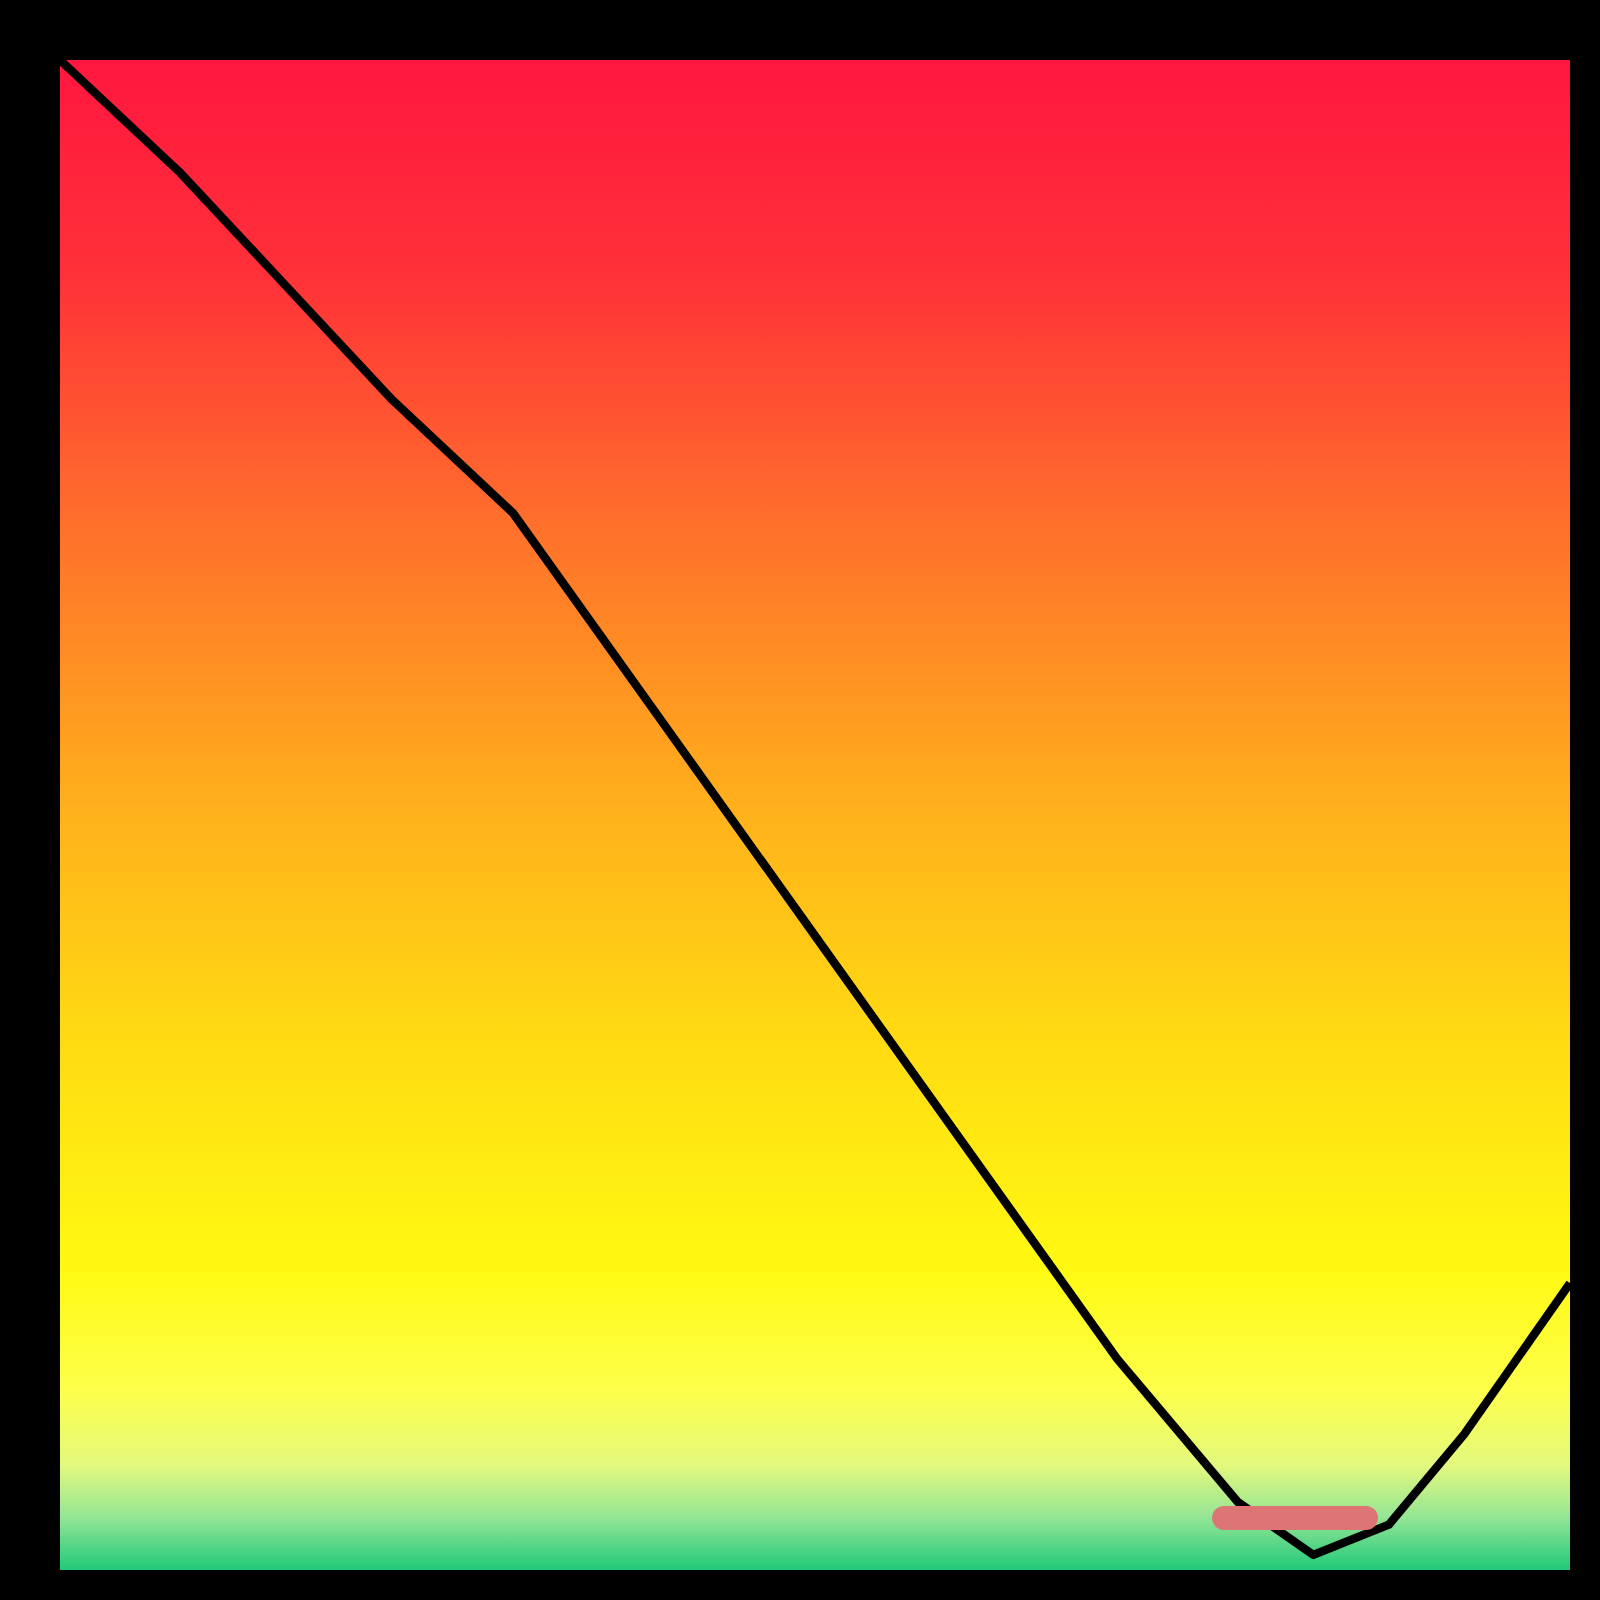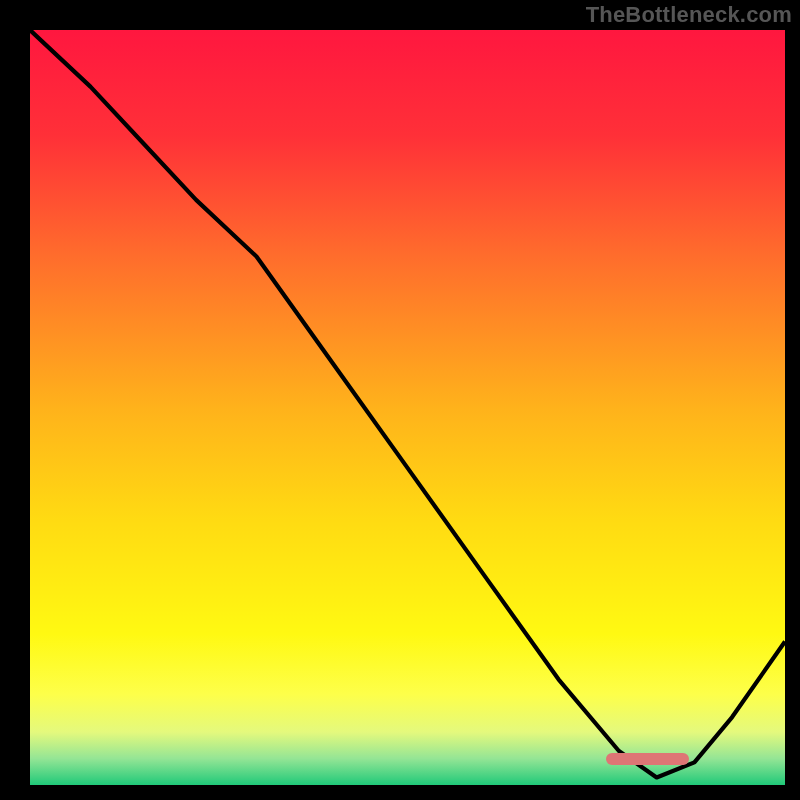--- a/index.html
+++ b/index.html
@@ -47,21 +47,20 @@
     position: absolute;
     height: 12px;
     background: #de7575;
     border-radius: 6px;
   }
 </style>
 </head>
 <body>
 
 <div class="frame">
-  <div class="watermark">TheBottleneck.com</div>
   <div class="plot">
     <svg class="gradient" viewBox="0 0 755 755" preserveAspectRatio="none">
       <defs>
         <linearGradient id="bg-grad" x1="0" y1="0" x2="0" y2="1">
             <stop offset="0%" stop-color="#ff173f"></stop>
             <stop offset="14.000000000000002%" stop-color="#ff3038"></stop>
             <stop offset="30%" stop-color="#ff6d2c"></stop>
             <stop offset="50%" stop-color="#ffb21b"></stop>
             <stop offset="65%" stop-color="#ffdb12"></stop>
             <stop offset="80%" stop-color="#fff912"></stop>

